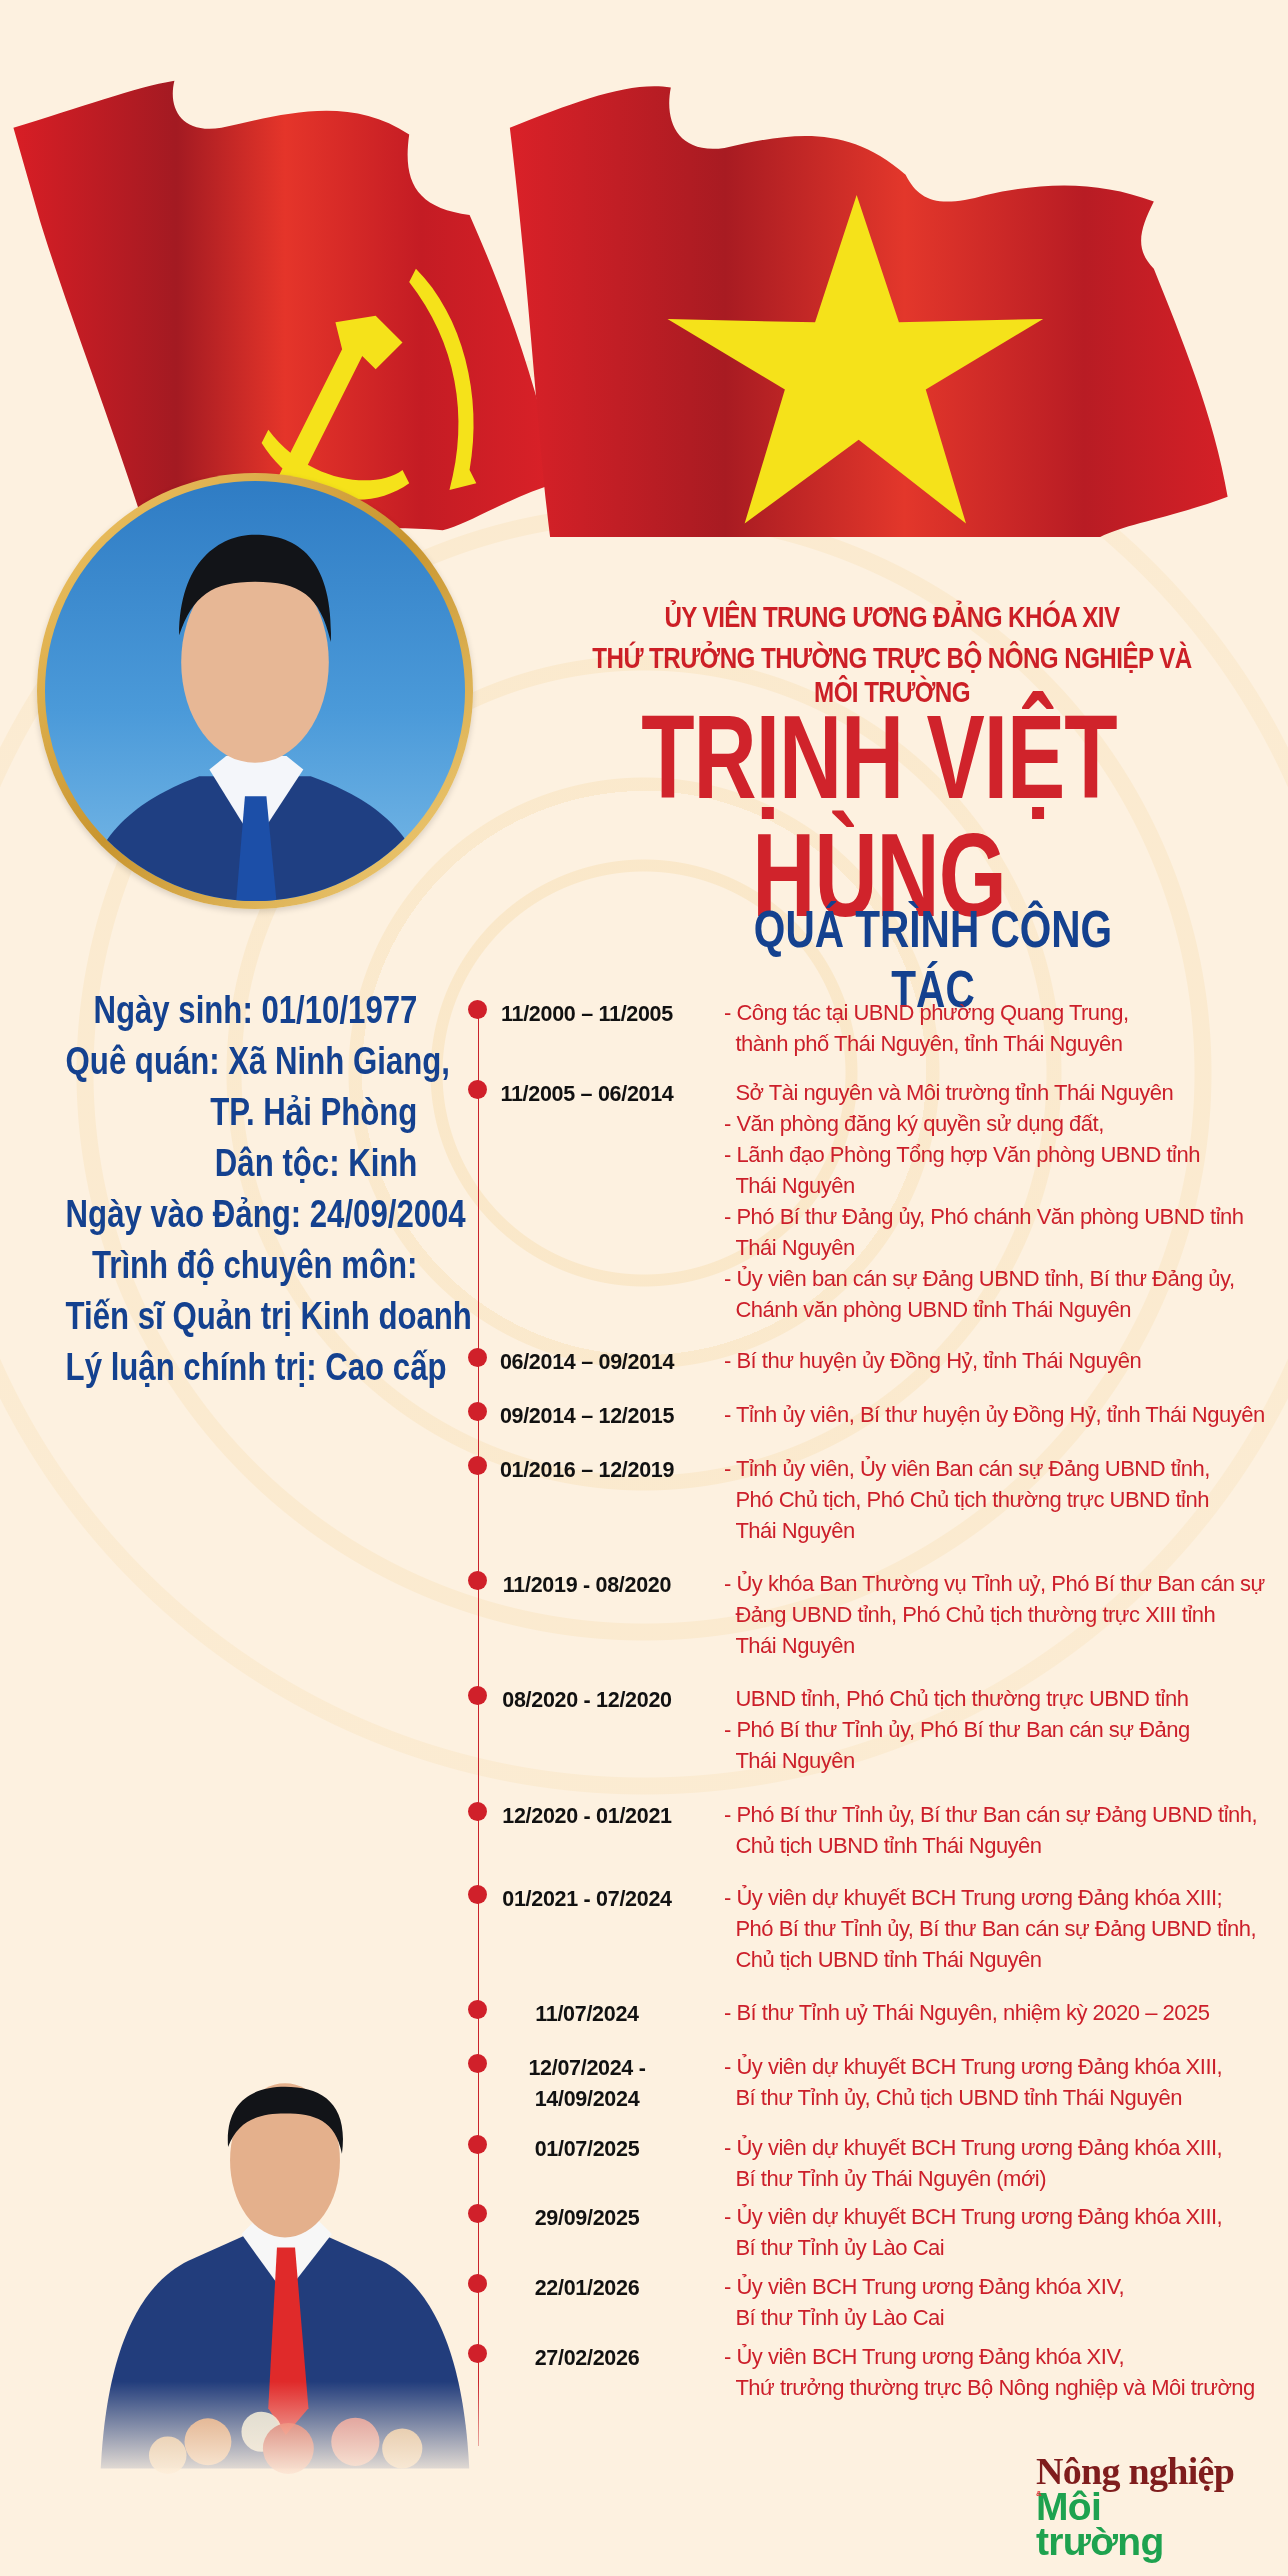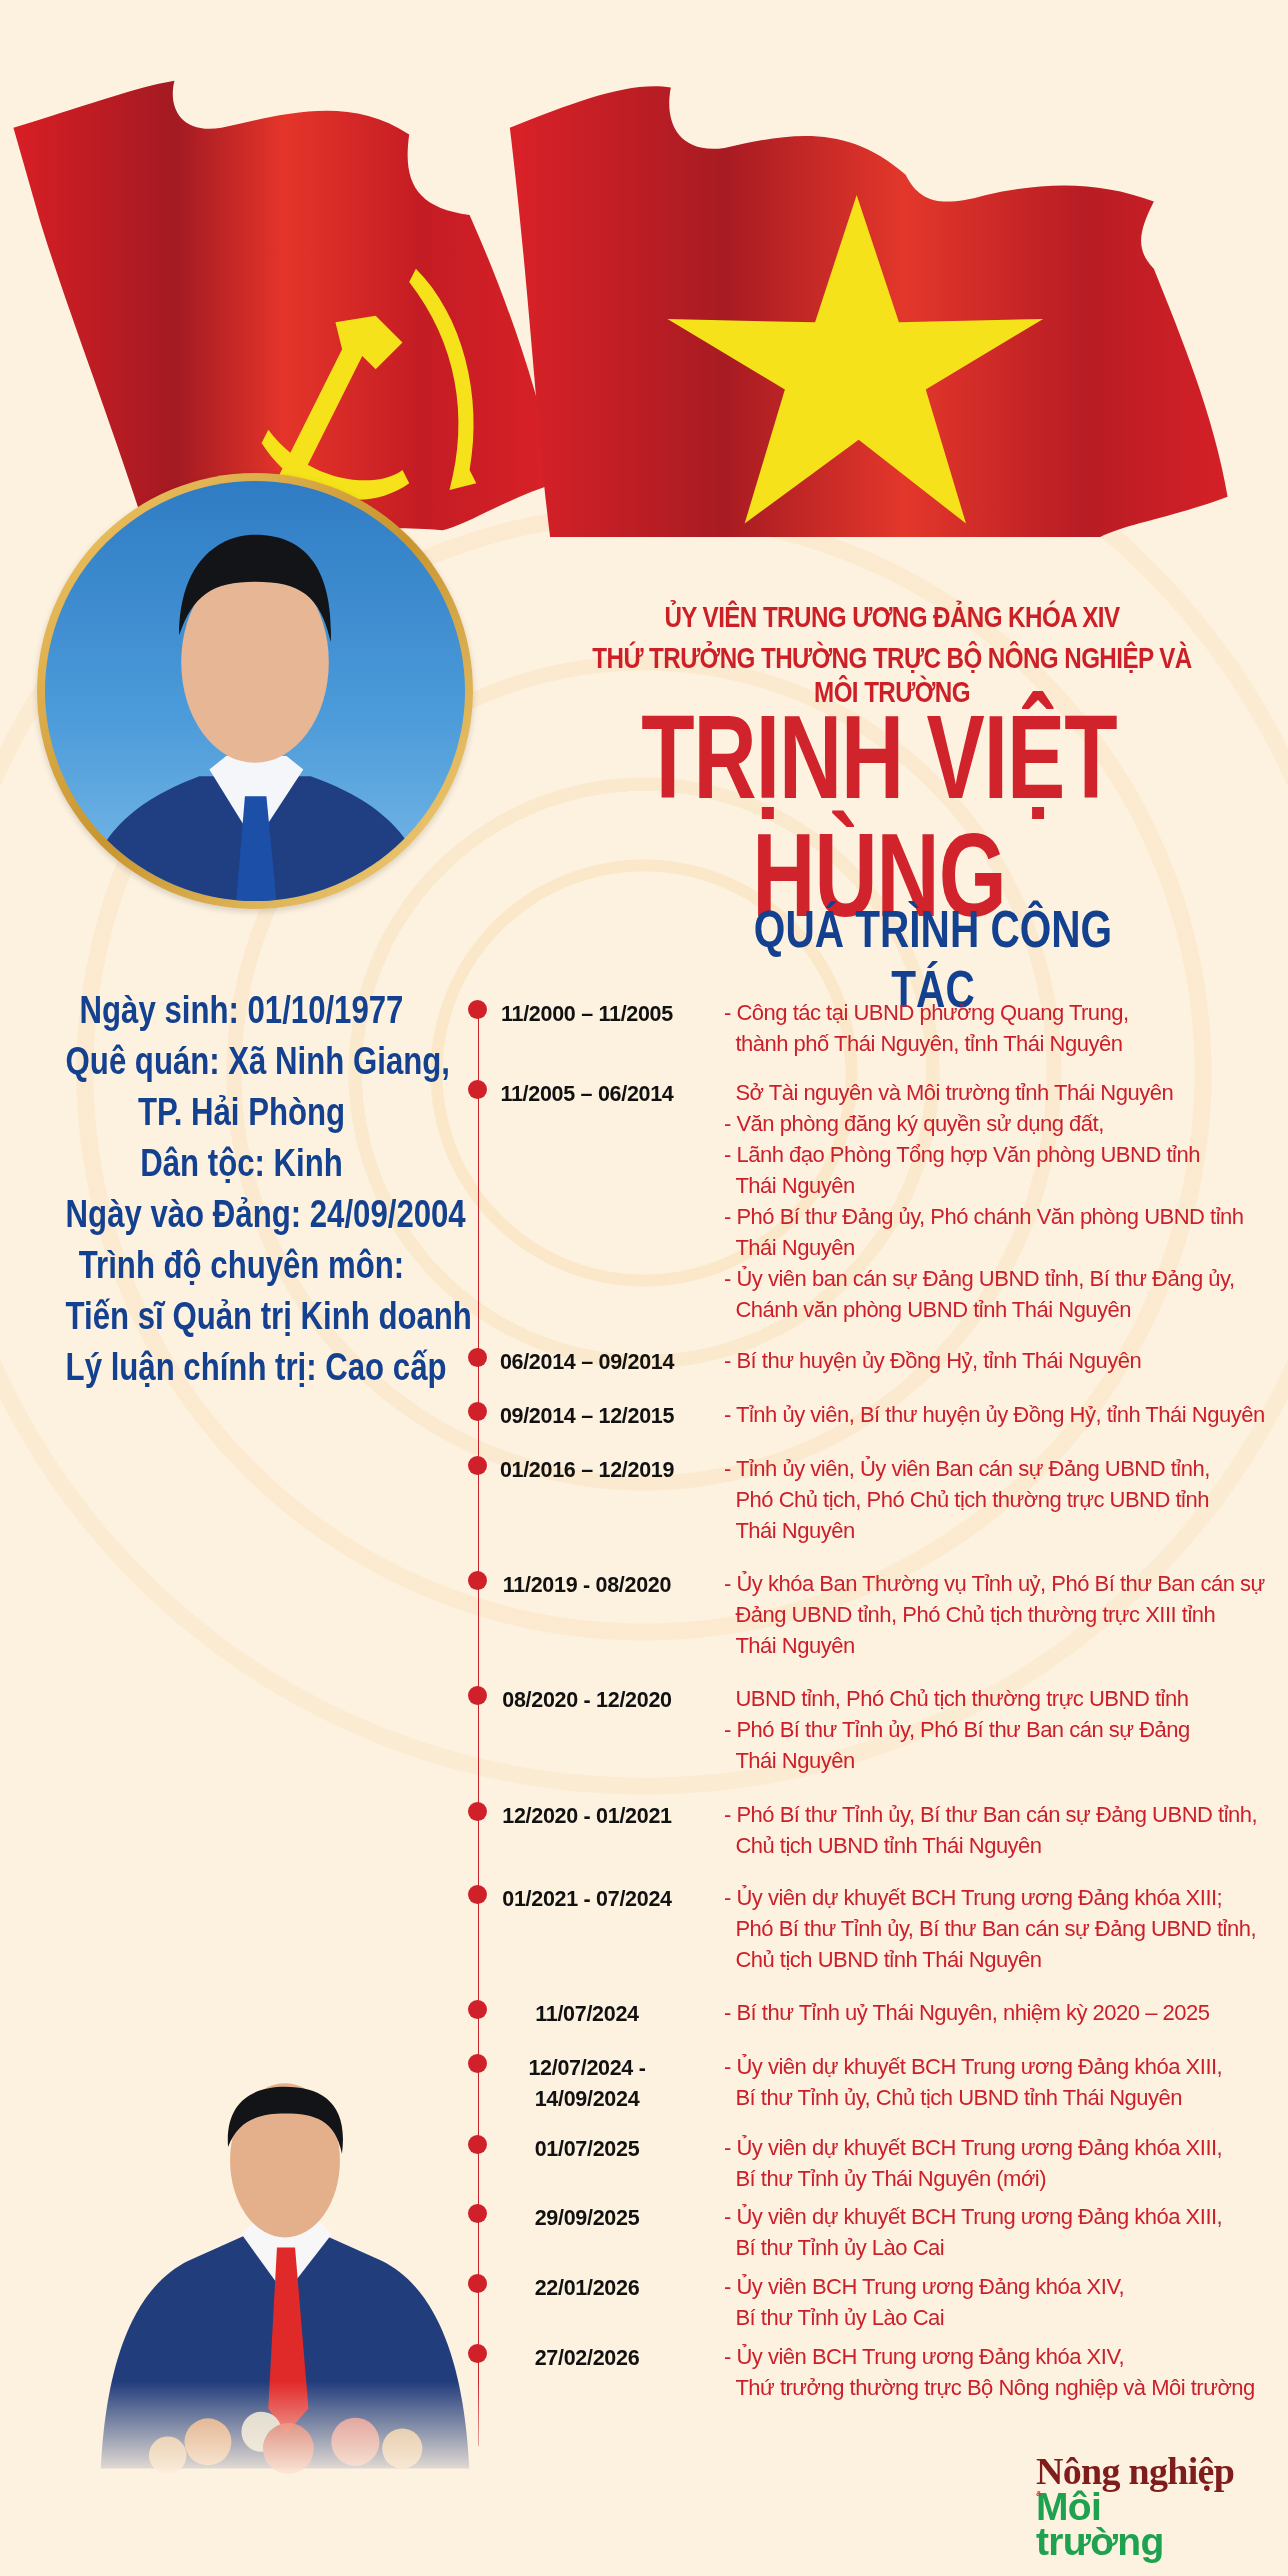--- a/index.html
+++ b/index.html
@@ -21,21 +21,21 @@
   
   .subtitle{position:absolute;left:496px;width:792px;text-align:center;color:#cc1f26;
     font-family:"Liberation Sans", sans-serif;font-weight:bold;font-size:29.5px;letter-spacing:-0.7px;transform:scaleX(.82);transform-origin:center;}
   .subtitle.l1{top:600px;}
   .subtitle.l2{top:641px;}
   .name{position:absolute;left:470px;width:818px;top:698px;text-align:center;color:#d0232b;
     font-weight:bold;font-size:118px;line-height:1;letter-spacing:-1.3px;transform:scaleX(.74);transform-origin:center;}
   .section-title{position:absolute;left:698px;width:470px;top:899px;text-align:center;color:#14418f;
     font-weight:bold;font-size:52px;transform:scaleX(.78);transform-origin:center;}
   
-  .bio{position:absolute;left:27px;width:429px;top:985px;text-align:center;color:#14418f;}
+  .bio{position:absolute;left:27px;width:429px;top:985px;text-align:right;color:#14418f;}
   .bio div{font-weight:bold;font-size:38px;line-height:51px;transform:scaleX(.82);transform-origin:center;white-space:nowrap;}
   
   .tl-line{position:absolute;left:478px;top:1004px;width:1.3px;height:1442px;background:#c9242b;}
   .tl-item{position:absolute;left:468px;width:820px;}
   .tl-dot{position:absolute;left:0;top:0;width:19px;height:19px;border-radius:50%;background:#d0202a;}
   .tl-date{position:absolute;left:27px;width:184px;top:-1.3px;text-align:center;color:#111;
     font-weight:bold;font-size:21.5px;line-height:31px;letter-spacing:-0.3px;}
   .tl-desc{position:absolute;left:256px;width:577px;top:-2.7px;color:#cc1f2a;font-size:22px;line-height:31px;letter-spacing:-0.5px;}
   .tl-desc .ln{white-space:nowrap;}
   .tl-desc .ln.cont{padding-left:11.4px;}

